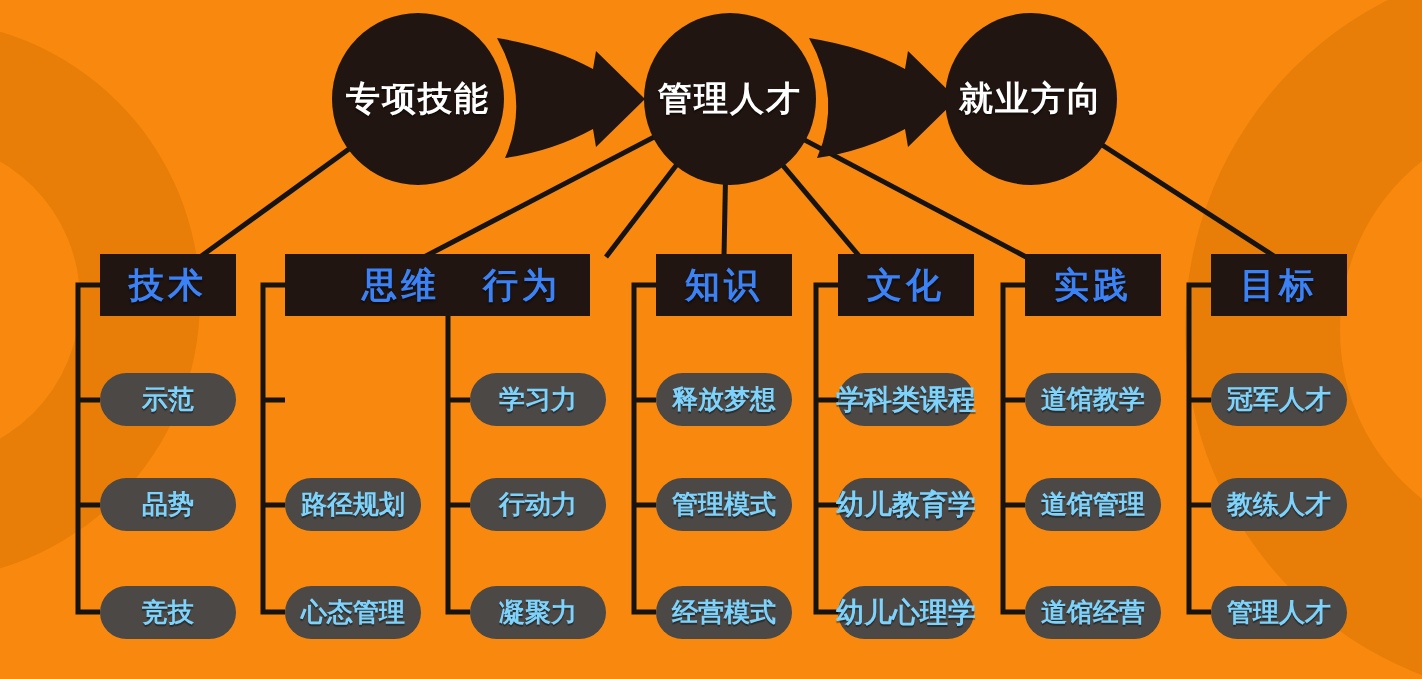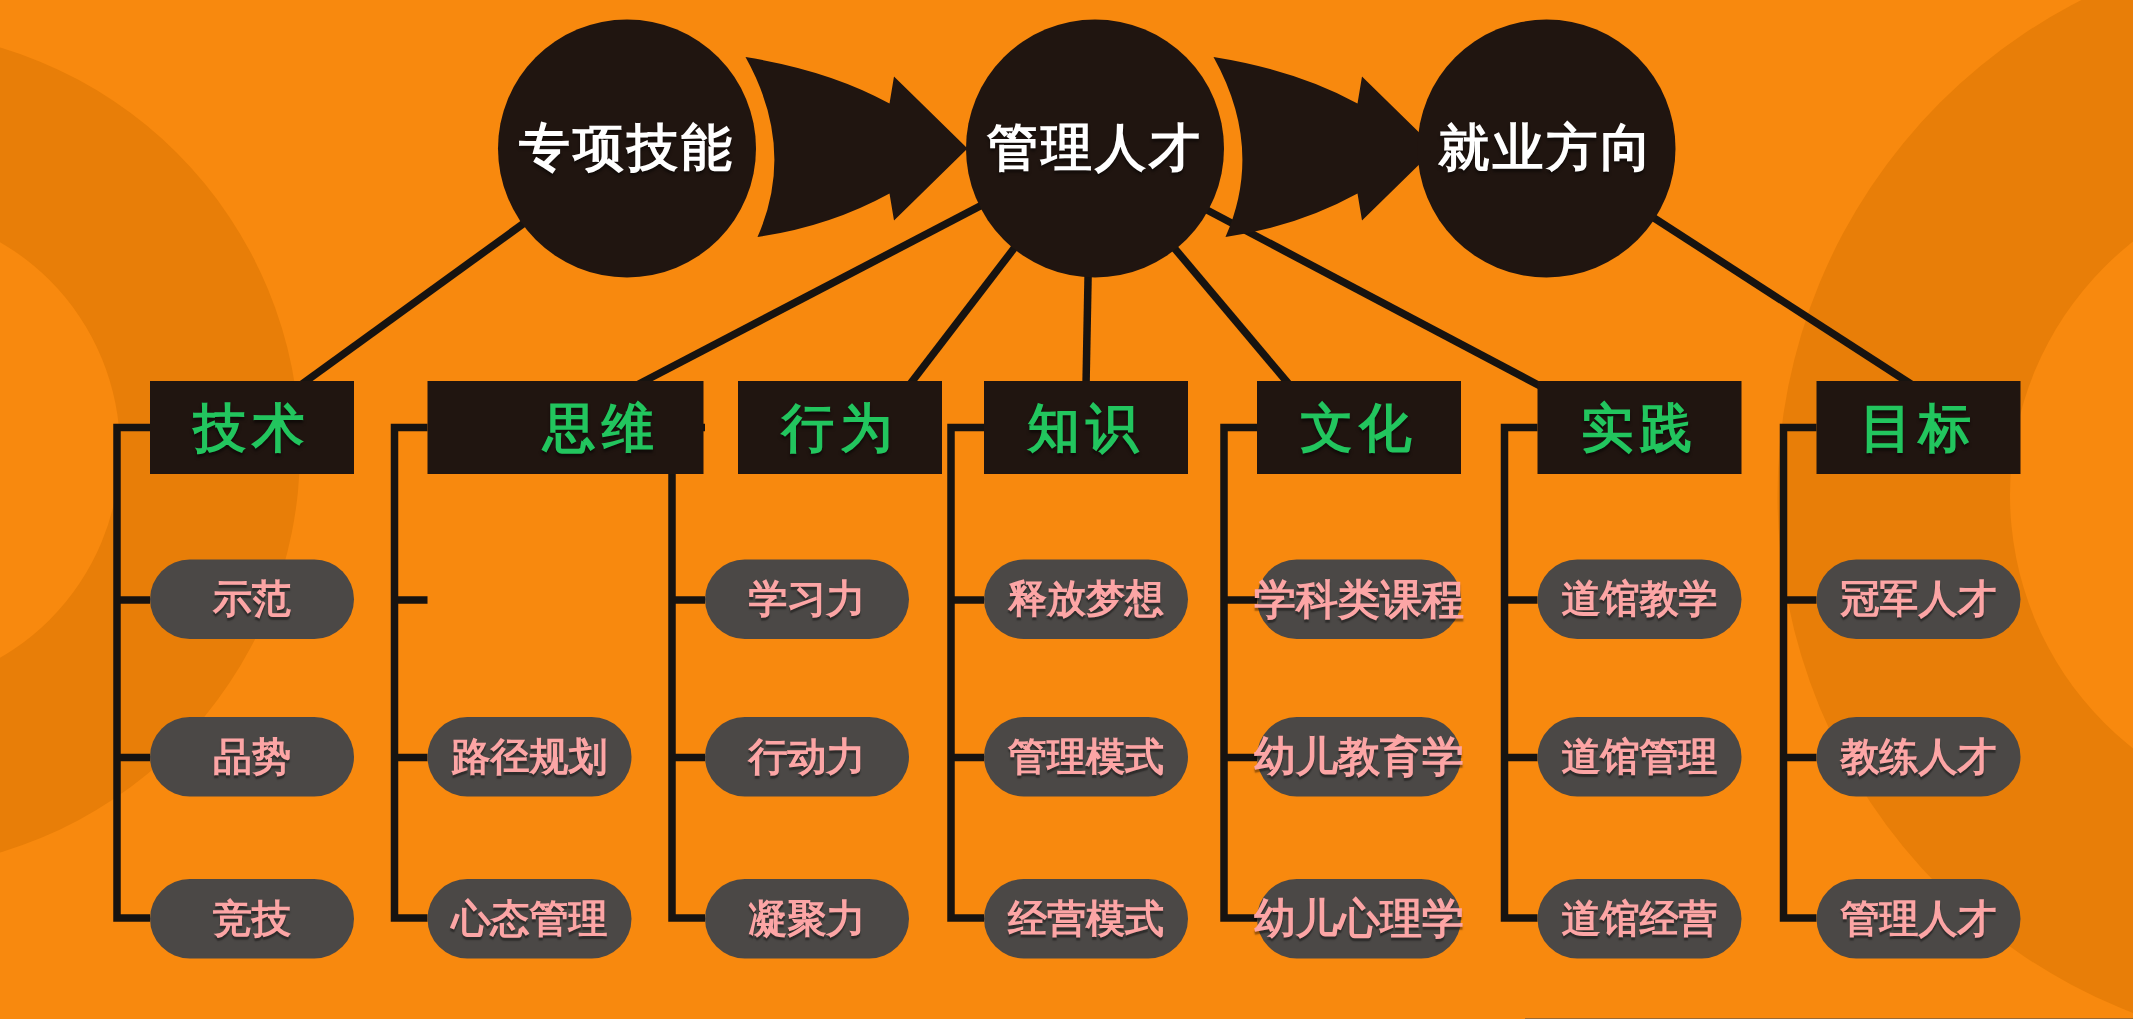--- a/index.html
+++ b/index.html
@@ -15,29 +15,29 @@
   }
   .flow-circle .lbl{
     color:#fff;font-size:34px;font-weight:bold;letter-spacing:2px;white-space:nowrap;
     text-shadow:0 2px 2px rgba(0,0,0,.45);
   }
   .col-header{
     position:absolute;top:254px;width:136px;height:62px;background:#201510;
     display:flex;align-items:center;justify-content:center;
   }
   .col-header .lbl{
-    color:#22c55e;font-size:35px;font-weight:bold;letter-spacing:4px;white-space:nowrap;
+    color:#3b82f6;font-size:35px;font-weight:bold;letter-spacing:4px;white-space:nowrap;
     text-shadow:0 2px 2px rgba(0,0,0,.5);
   }
   .pill{
     position:absolute;width:136px;height:53px;border-radius:27px;background:#4B4846;
     display:flex;align-items:center;justify-content:center;
   }
   .pill .lbl{
-    color:#fca5a5;font-size:26px;font-weight:bold;white-space:nowrap;
+    color:#7dd3fc;font-size:26px;font-weight:bold;white-space:nowrap;
     text-shadow:0 2px 1px rgba(0,0,0,.4);
   }
   .pill .lbl.small{font-size:28px;}
 </style>
 </head>
 <body>
 
 <div class="stage">
 
   <svg class="layer" viewBox="0 0 1422 679">
@@ -97,21 +97,21 @@
   <div class="col-header" style="left:285px;padding-left:48px;">
     <span class="lbl">思维</span>
     </div>
   <div class="pill" style="left:285px;top:478px;">
     <span class="lbl">路径规划</span>
     </div>
   <div class="pill" style="left:285px;top:586px;">
     <span class="lbl">心态管理</span>
     </div>
 
-  <div class="col-header" style="left:492px;">
+  <div class="col-header" style="left:454px;">
     <span class="lbl">行为</span>
     </div>
   <div class="pill" style="left:470px;top:373px;text-align:right;">
     <span class="lbl">学习力</span>
     </div>
   <div class="pill" style="left:470px;top:478px;">
     <span class="lbl">行动力</span>
     </div>
   <div class="pill" style="left:470px;top:586px;">
     <span class="lbl">凝聚力</span>

